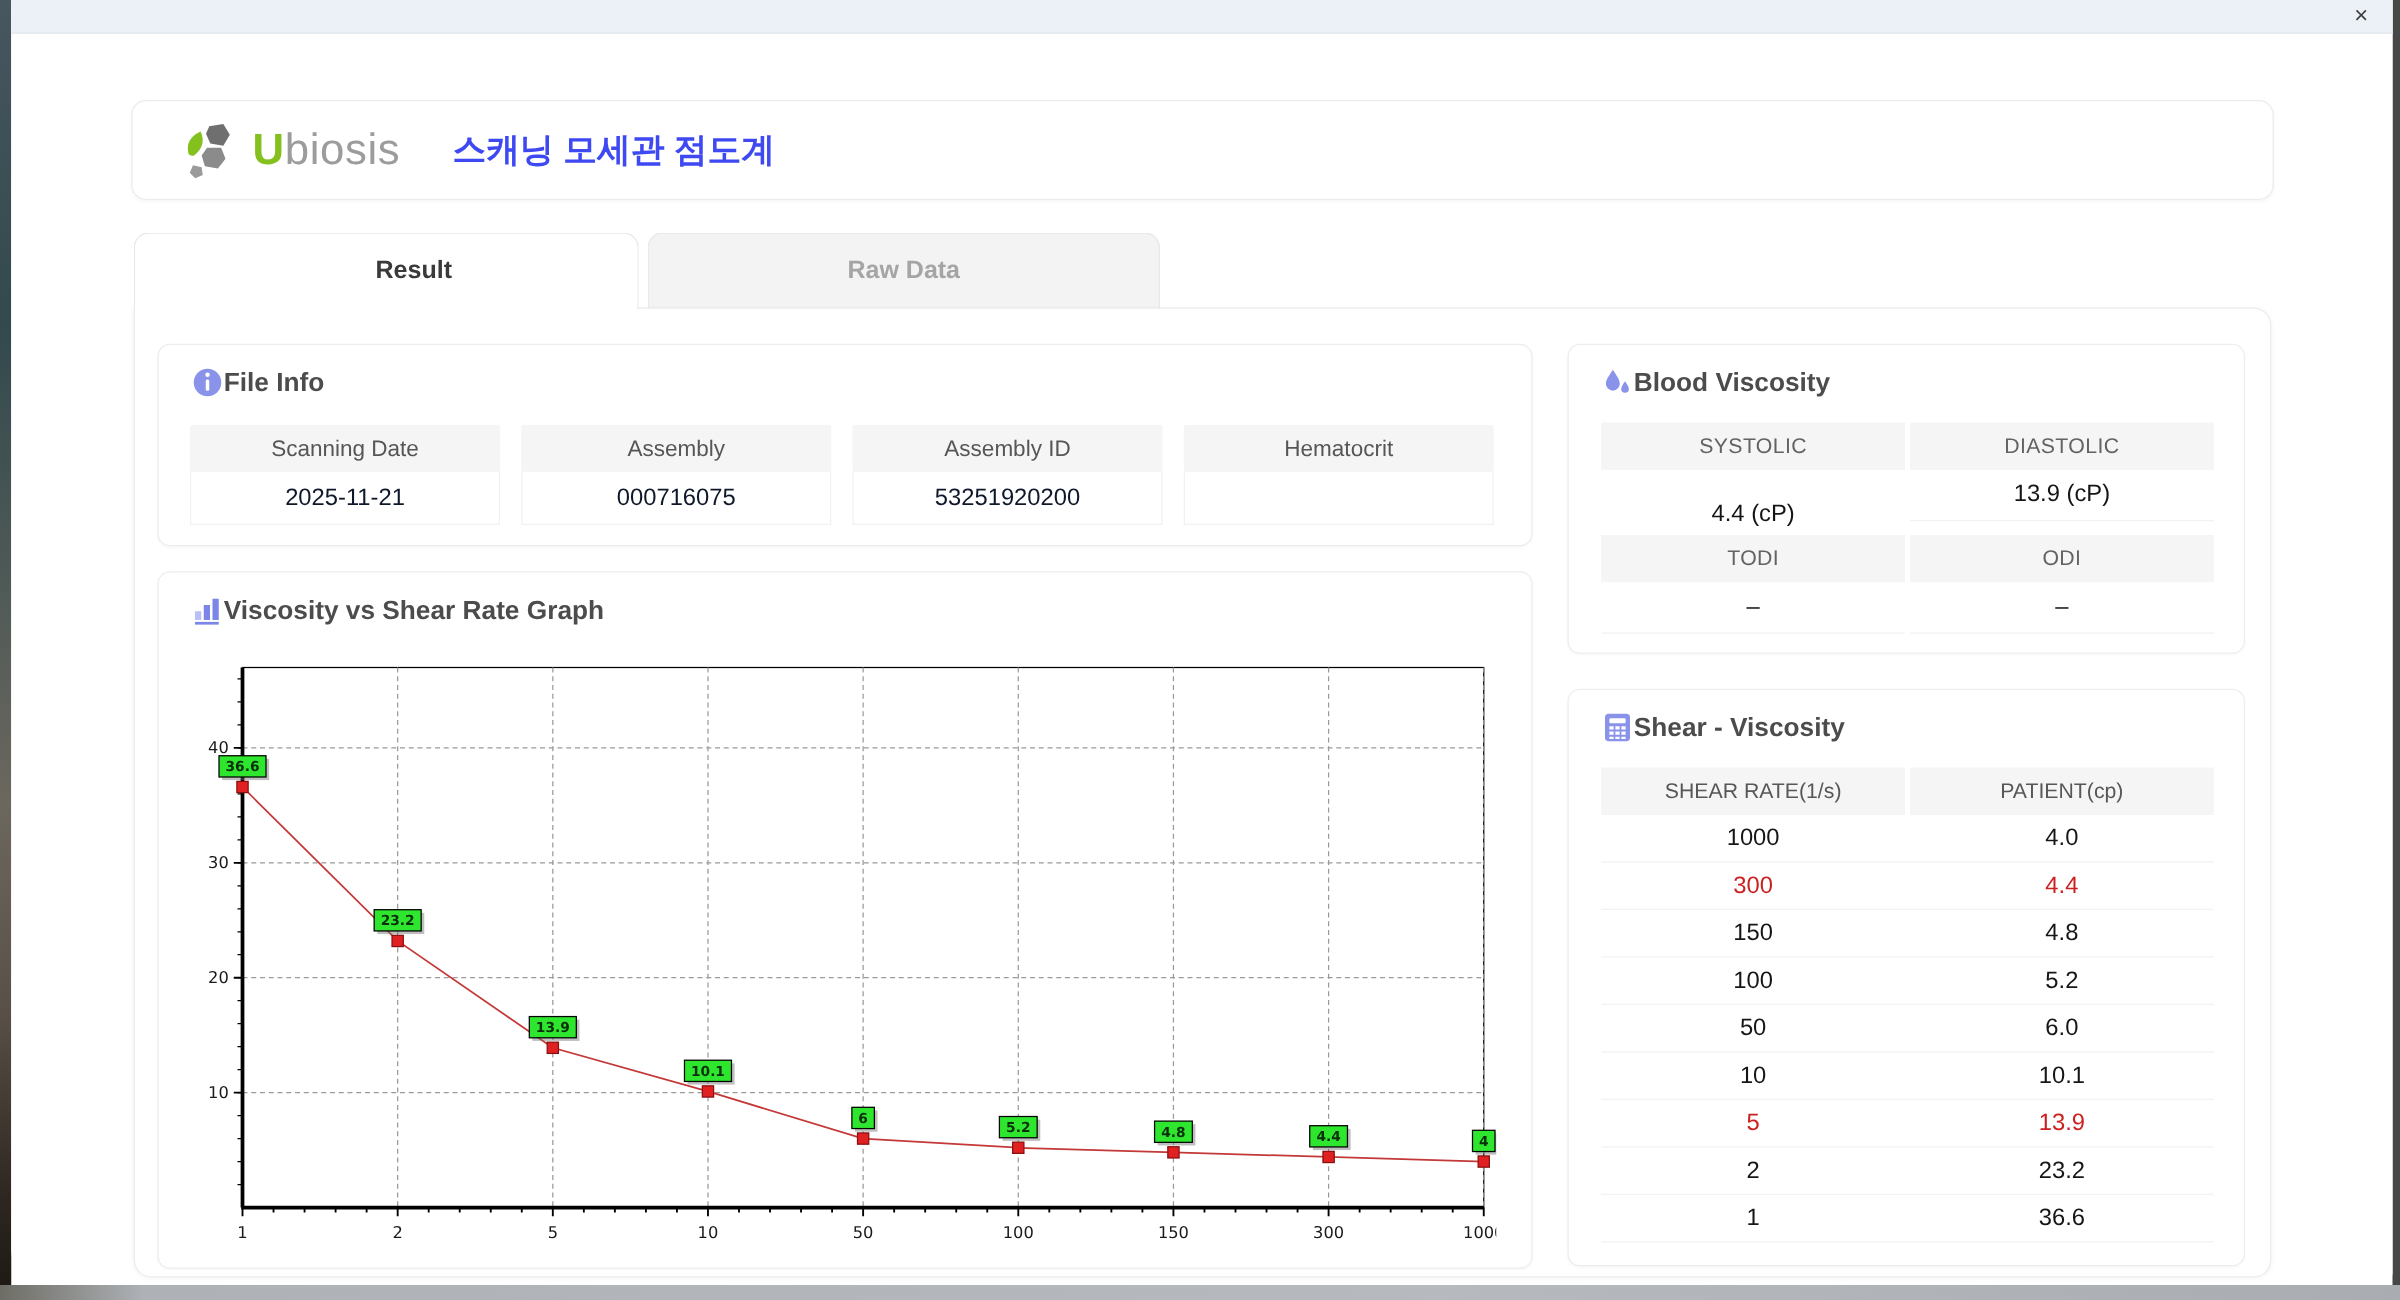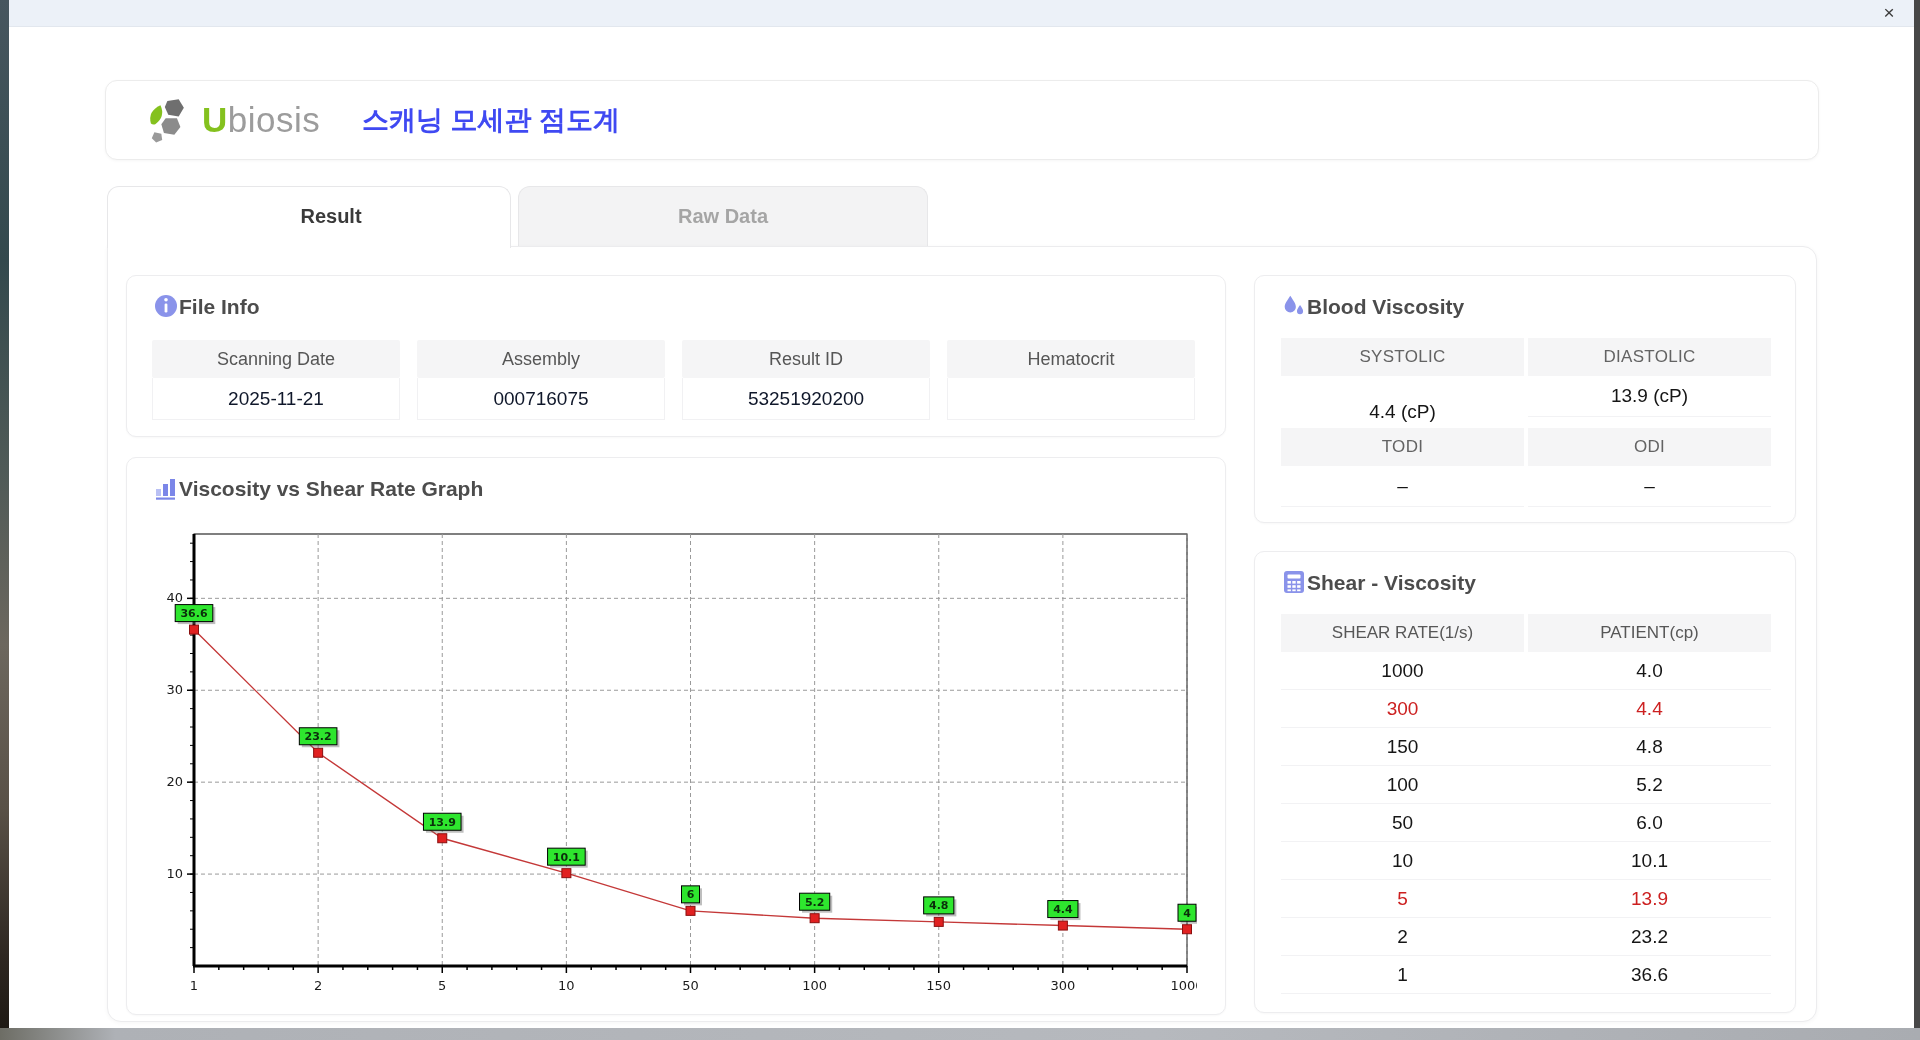--- a/index.html
+++ b/index.html
@@ -116,21 +116,21 @@
       </div>
       <div class="fi-field" style="left:25px;">
         <div class="fi-label">Scanning Date</div>
         <div class="fi-value">2025-11-21</div>
       </div>
       <div class="fi-field" style="left:290px;">
         <div class="fi-label">Assembly</div>
         <div class="fi-value">000716075</div>
       </div>
       <div class="fi-field" style="left:555px;">
-        <div class="fi-label">Result ID</div>
+        <div class="fi-label">Assembly ID</div>
         <div class="fi-value">53251920200</div>
       </div>
       <div class="fi-field" style="left:820px;">
         <div class="fi-label">Hematocrit</div>
         <div class="fi-value"></div>
       </div>
     </div>
 
     <div class="panel panel-graph">
       <div class="panel-head">

